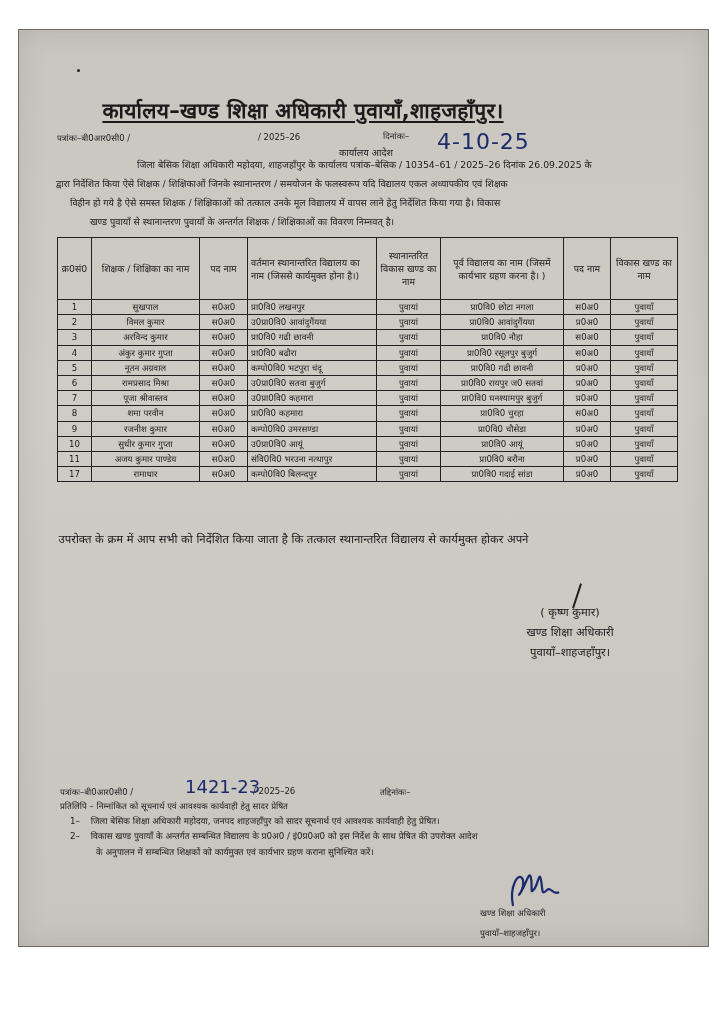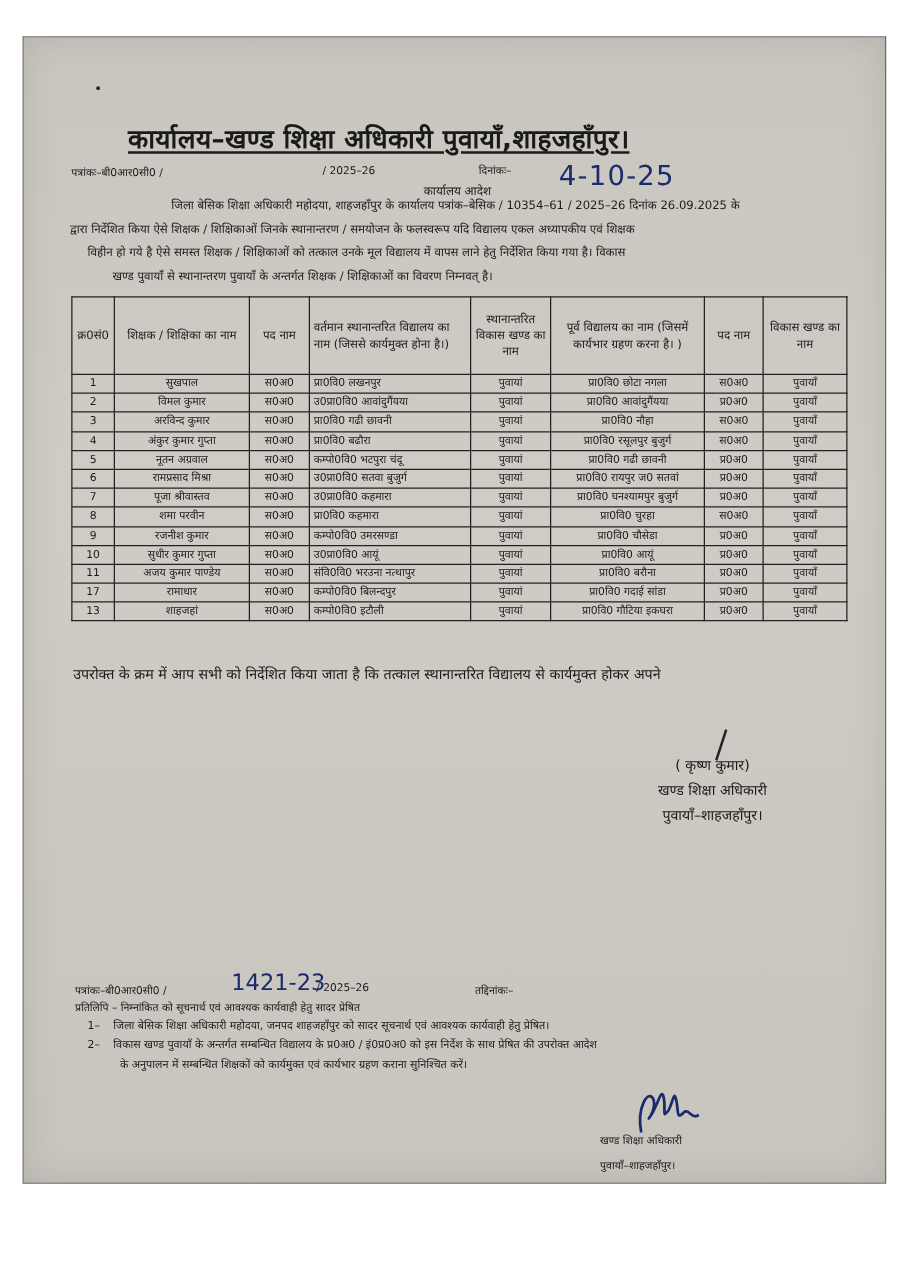--- a/index.html
+++ b/index.html
@@ -34,21 +34,21 @@
 <body>
 
 <div class="paper"></div>
 <div class="dot"></div>
 
 <div class="title">कार्यालय–खण्ड शिक्षा अधिकारी पुवायाँ,शाहजहाँपुर।</div>
 
 <div class="abs small" style="left:57px;top:132px;">पत्रांकः–बी0आर0सी0 /</div>
 <div class="abs small" style="left:258px;top:132px;">/ 2025–26</div>
 <div class="abs small" style="left:383px;top:130px;">दिनांकः–</div>
-<div class="abs hand" style="left:447px;top:129px;font-size:22px;letter-spacing:1px;">4-10-25</div>
+<div class="abs hand" style="left:437px;top:129px;font-size:22px;letter-spacing:1px;">4-10-25</div>
 <div class="abs" style="left:339px;top:146px;font-size:9.5px;">कार्यालय आदेश</div>
 
 <div class="para" style="left:137px;top:156px;">जिला बेसिक शिक्षा अधिकारी महोदया, शाहजहाँपुर के कार्यालय पत्रांक–बेसिक / 10354–61 / 2025–26 दिनांक 26.09.2025 के</div>
 <div class="para" style="left:56px;top:175px;">द्वारा निर्देशित किया ऐसे शिक्षक / शिक्षिकाओं जिनके स्थानान्तरण / समयोजन के फलस्वरूप यदि विद्यालय एकल अध्यापकीय एवं शिक्षक</div>
 <div class="para" style="left:70px;top:194px;">विहीन हो गये है ऐसे समस्त शिक्षक / शिक्षिकाओं को तत्काल उनके मूल विद्यालय में वापस लाने हेतु निर्देशित किया गया है। विकास</div>
 <div class="para" style="left:62px;top:213px;margin-left:28px;">खण्ड पुवायाँ से स्थानान्तरण पुवायाँ के अन्तर्गत शिक्षक / शिक्षिकाओं का विवरण निम्नवत् है।</div>
 
 <table class="grid">
   <colgroup>
     <col style="width:34px">
@@ -186,30 +186,20 @@
       <tr>
         <td class="c">17</td>
         <td class="c">रामाधार</td>
         <td class="c">स0अ0</td>
         <td class="l">कम्पो0वि0 बिलन्दपुर</td>
         <td class="c">पुवायां</td>
         <td class="c">प्रा0वि0 गदाई सांडा</td>
         <td class="c">प्र0अ0</td>
         <td class="c">पुवायाँ</td>
       </tr>
-      <tr>
-        <td class="c">13</td>
-        <td class="c">शाहजहां</td>
-        <td class="c">स0अ0</td>
-        <td class="l">कम्पो0वि0 इटौली</td>
-        <td class="c">पुवायां</td>
-        <td class="c">प्रा0वि0 गौटिया इकघरा</td>
-        <td class="c">प्र0अ0</td>
-        <td class="c">पुवायाँ</td>
-      </tr>
     </tbody>
 </table>
 
 <div class="order">
   <div>उपरोक्त के क्रम में आप सभी को निर्देशित किया जाता है कि तत्काल स्थानान्तरित विद्यालय से कार्यमुक्त होकर अपने</div>
 </div>
 
 <div class="sigline"></div>
 <div class="sig1">
   <div>( कृष्ण कुमार)</div>

